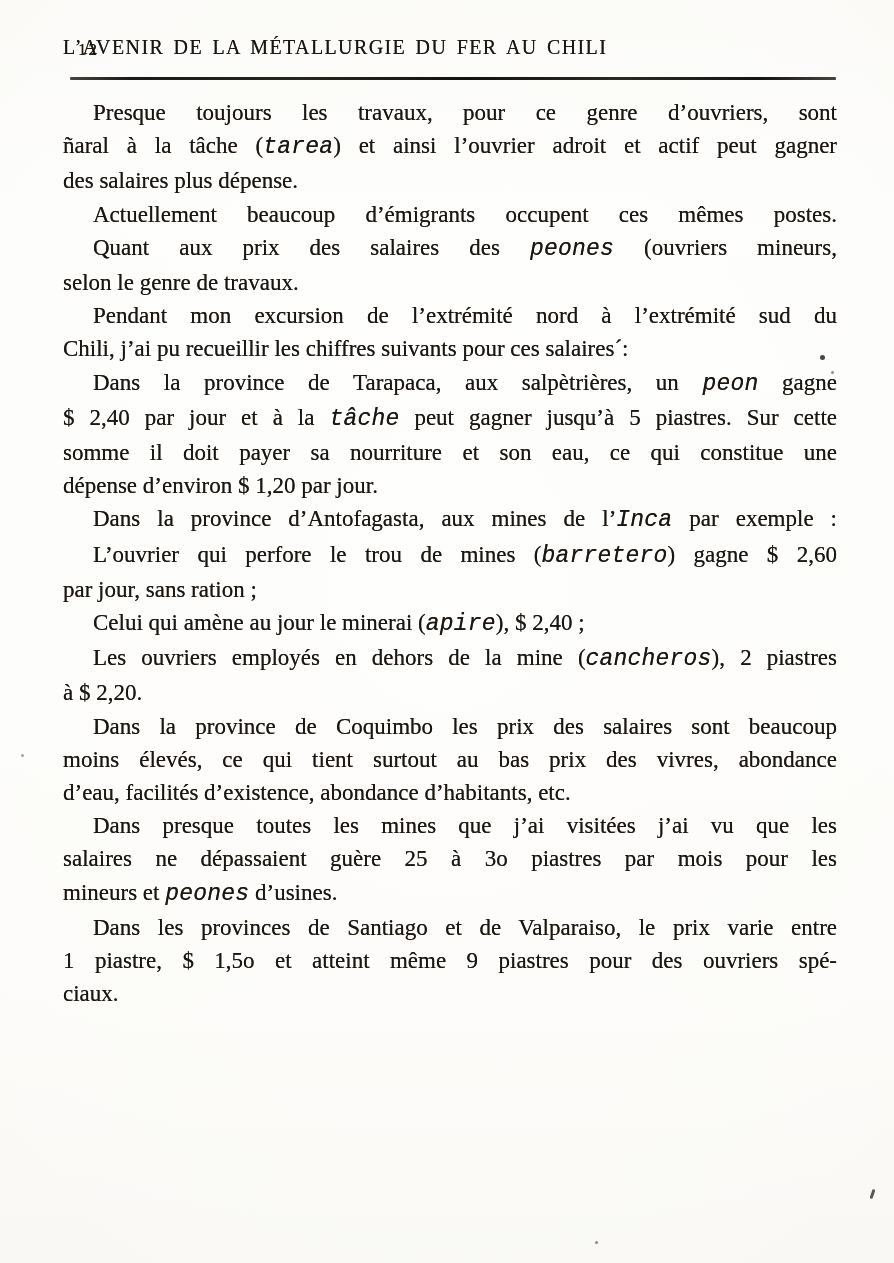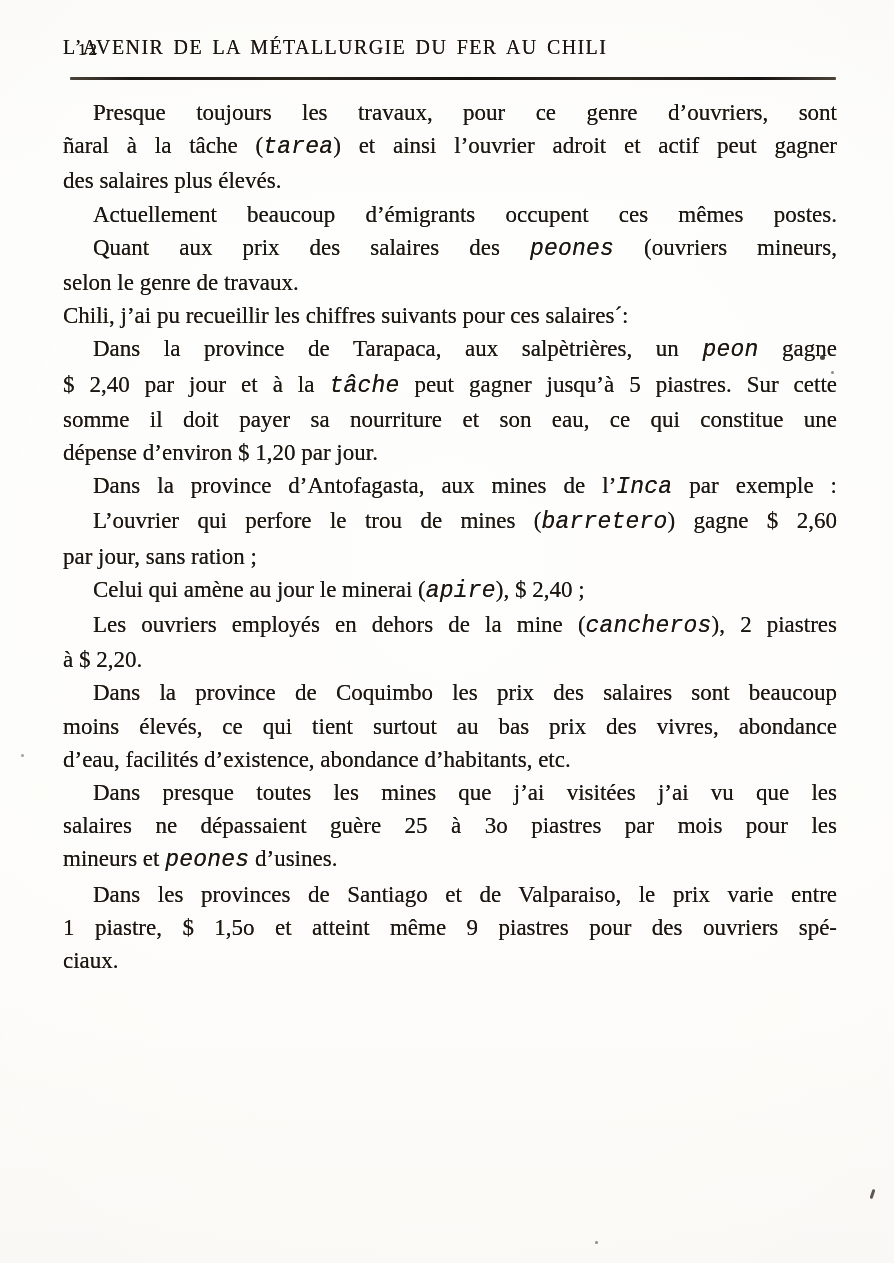--- a/index.html
+++ b/index.html
@@ -109,30 +109,31 @@
     <span class="page-number">12</span>
     <span class="running-title">L’AVENIR DE LA MÉTALLURGIE DU FER AU CHILI</span>
   </div>
 
   <div class="head-rule"></div>
 
   <div class="page-text">
       <div class="paragraph">
         <div class="line justify indent"><span>Presque toujours les travaux, pour ce genre d’ouvriers, sont</span></div>
         <div class="line justify"><span>ñaral à la tâche (</span><em>tarea</em><span>) et ainsi l’ouvrier adroit et actif peut gagner</span></div>
-        <div class="line"><span>des salaires plus élevés.</span></div>
+        <div class="line"><span>des salaires plus dépense.</span></div>
       </div>
       <div class="paragraph">
         <div class="line justify indent"><span>Actuellement beaucoup d’émigrants occupent ces mêmes postes.</span></div>
       </div>
       <div class="paragraph">
         <div class="line justify indent"><span>Quant aux prix des salaires des </span><em>peones</em><span> (ouvriers mineurs,</span></div>
         <div class="line"><span>selon le genre de travaux.</span></div>
       </div>
       <div class="paragraph">
+        <div class="line justify indent"><span>Pendant mon excursion de l’extrémité nord à l’extrémité sud du</span></div>
         <div class="line"><span>Chili, j’ai pu recueillir les chiffres suivants pour ces salaires´:</span></div>
       </div>
       <div class="paragraph">
         <div class="line justify indent"><span>Dans la province de Tarapaca, aux salpètrières, un </span><em>peon</em><span> gagne</span></div>
         <div class="line justify"><span>$ 2,40 par jour et à la </span><em>tâche</em><span> peut gagner jusqu’à 5 piastres. Sur cette</span></div>
         <div class="line justify"><span>somme il doit payer sa nourriture et son eau, ce qui constitue une</span></div>
         <div class="line"><span>dépense d’environ $ 1,20 par jour.</span></div>
       </div>
       <div class="paragraph">
         <div class="line justify indent"><span>Dans la province d’Antofagasta, aux mines de l’</span><em>Inca</em><span> par exemple :</span></div>

